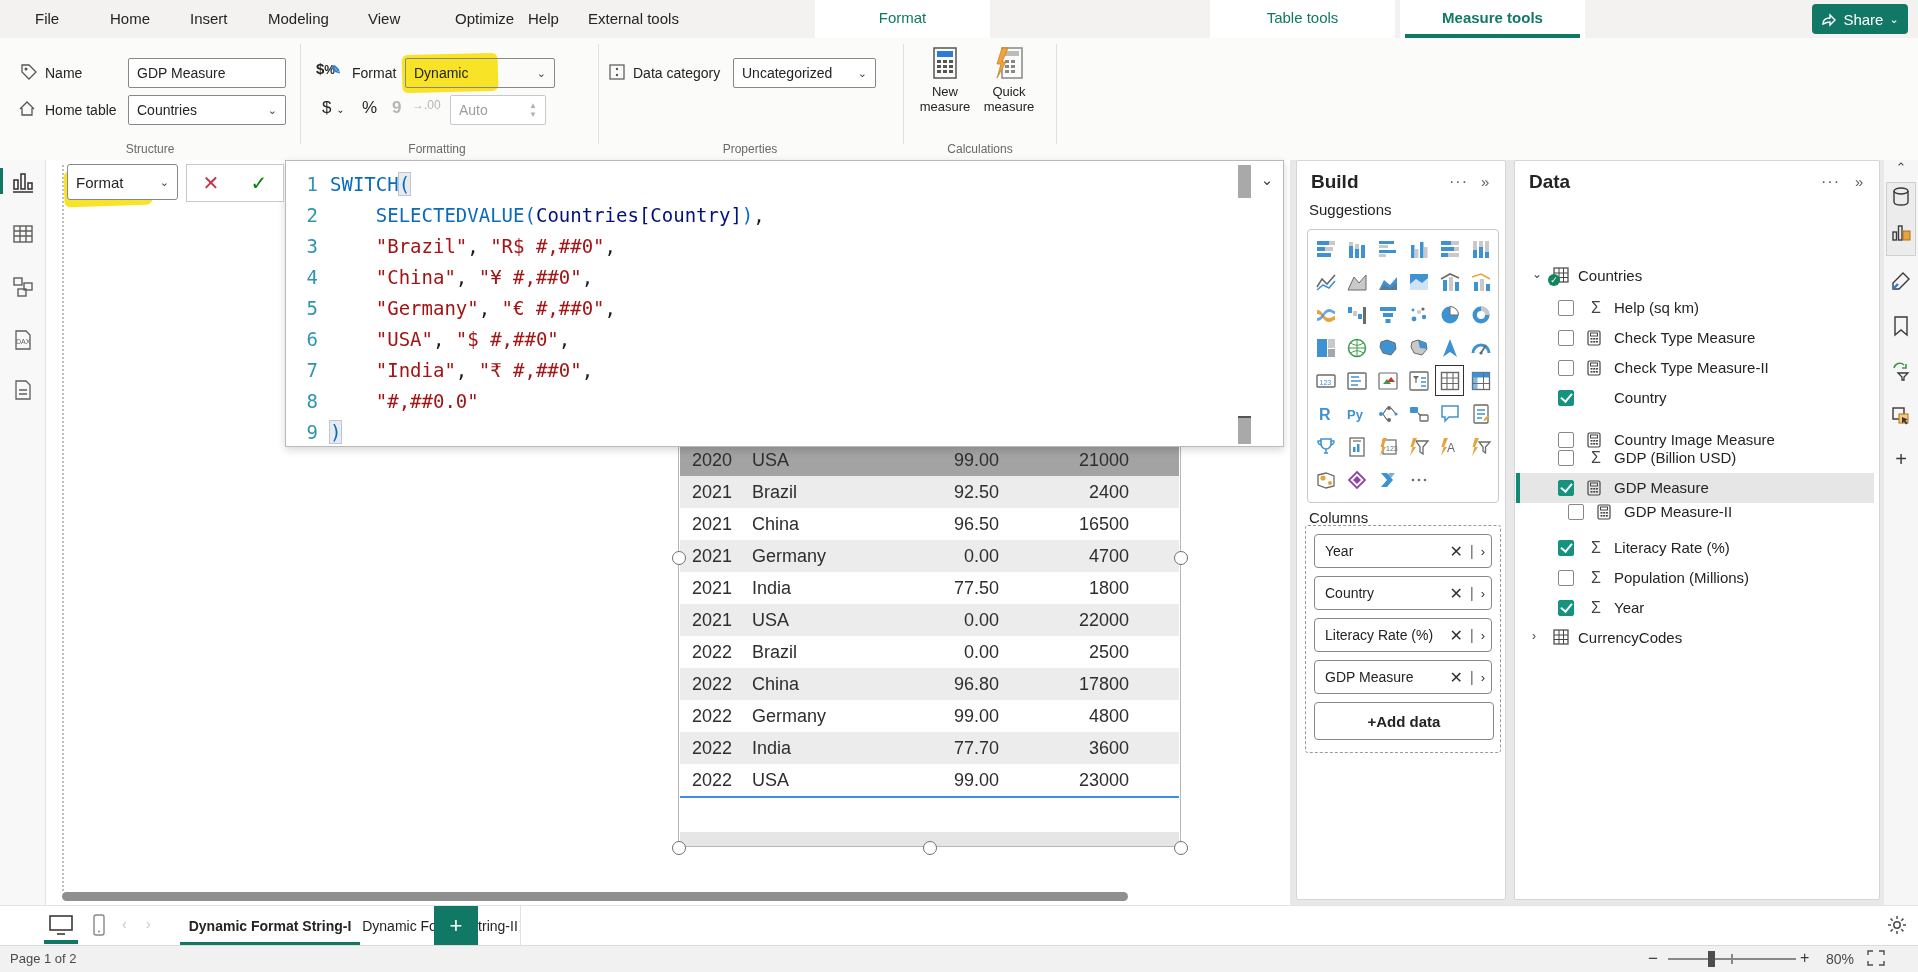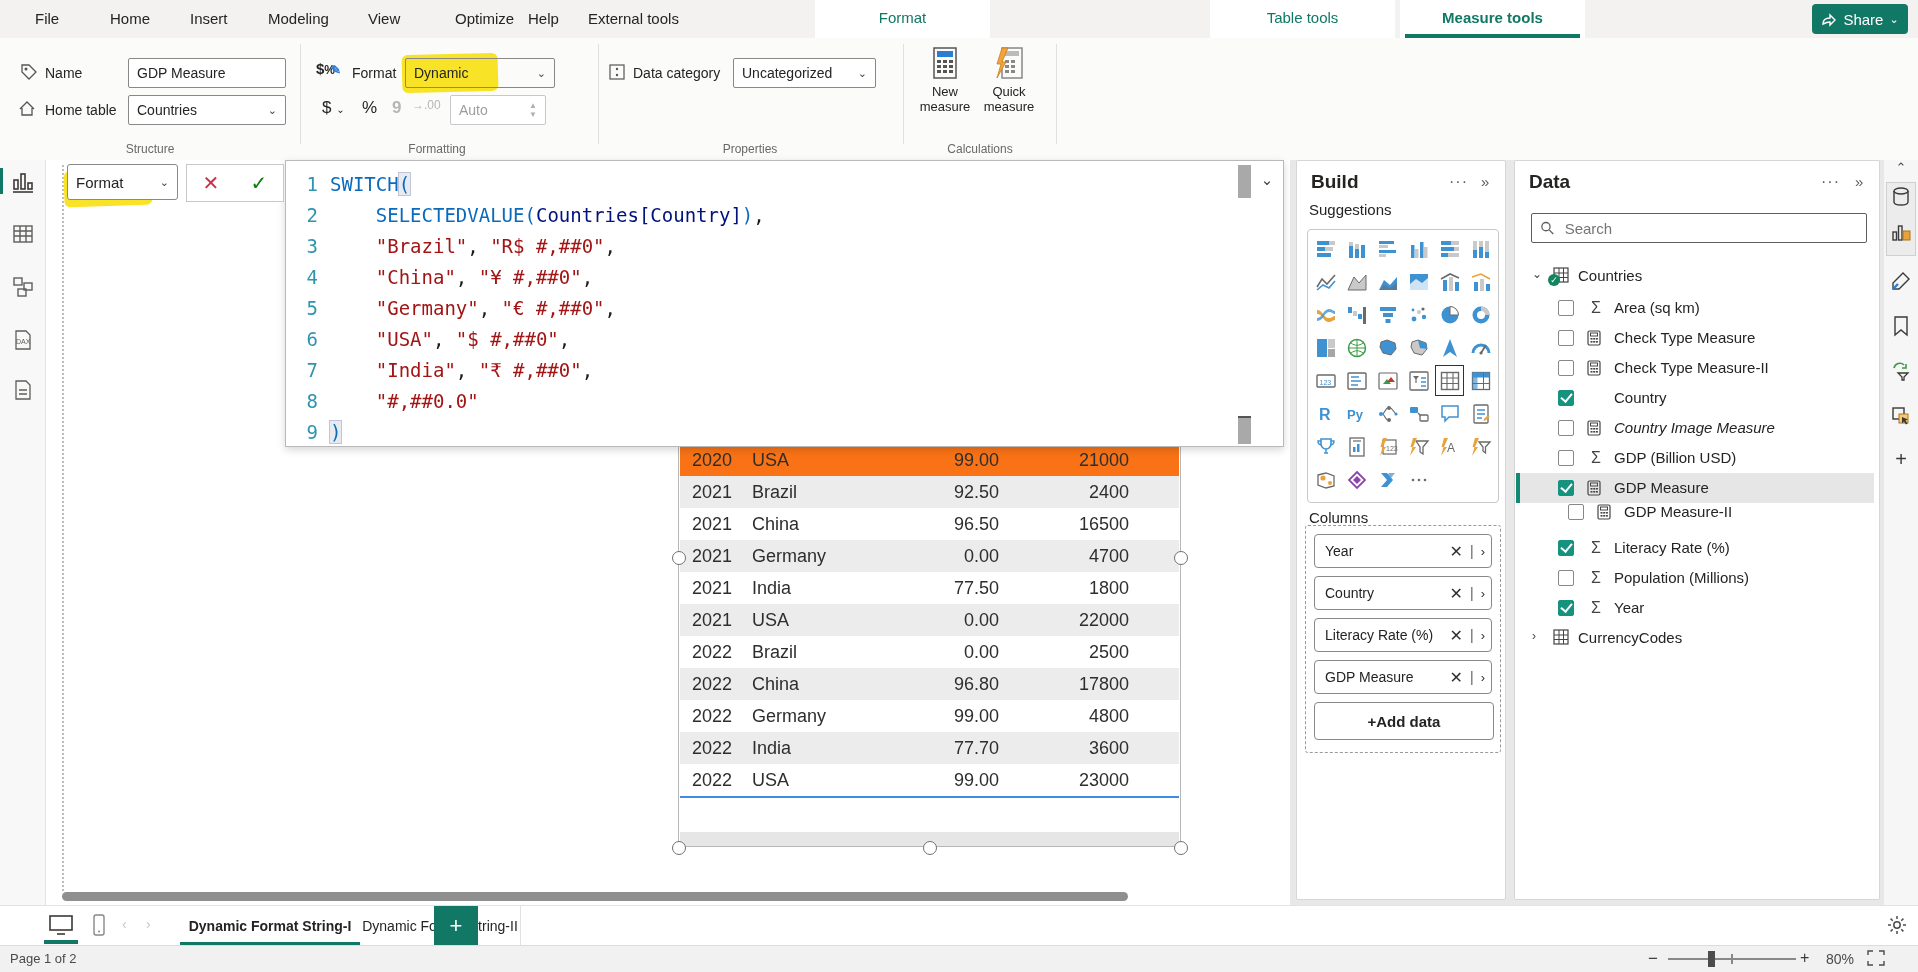--- a/index.html
+++ b/index.html
@@ -249,21 +249,21 @@
       <g stroke="#5f5e5c" stroke-width="1.3" fill="none">
         <path d="M5 3 h10 l4 4 v14 h-14 Z"></path>
         <path d="M8 12 h8 M8 16 h8"></path>
       </g>
     </svg>
 </div>
 
 <div id="dotline"></div>
 
 <div id="visual">
-    <div class="trow" style="top: 176px; background: #f97316;">
+    <div class="trow" style="top: 176px; background: #a3a3a3;">
       <span class="c-year">2020</span>
       <span class="c-country">USA</span>
       <span class="c-lit">99.00</span>
       <span class="c-gdp">21000</span>
     </div>
     <div class="trow" style="top: 208px; background: rgb(236, 236, 236);">
       <span class="c-year">2021</span>
       <span class="c-country">Brazil</span>
       <span class="c-lit">92.50</span>
       <span class="c-gdp">2400</span>
@@ -716,43 +716,36 @@
         <span class="gt">›</span>
       </div>
       <div id="add-data" style="top: 176px;">+Add data</div>
     </div>
 </div>
 
 <div class="pane" id="data-pane">
   <div class="pane-title">Data</div>
   <div class="pane-dots" style="left:306px">···</div>
   <div class="pane-collapse" style="left:340px">»</div>
-  <div id="search-box">
-    <svg width="16" height="16" viewBox="0 0 16 16">
-        <circle cx="6.5" cy="6.5" r="4.5" fill="none" stroke="#605e5c" stroke-width="1.4"></circle>
-        <path d="M10 10 L14.5 14.5" stroke="#605e5c" stroke-width="1.4"></path>
-      </svg>
-    <input placeholder="Search" style="">
-  </div>
   <div id="tree-host">
       <div class="field-row" style="top: 100px;">
         <span class="abs" style="left:16px;top:6px;font-size:12px;color:#444">⌄</span>
         <span class="abs" style="left:36px;top:5px">
           <svg width="18" height="18" viewBox="0 0 18 18">
             <rect x="2" y="2" width="14" height="14" fill="none" stroke="#444" stroke-width="1.2"></rect>
             <path d="M2 7 h14 M2 11.5 h14 M7 2 v14 M11.5 2 v14" stroke="#444" stroke-width="1"></path>
           </svg>
           <span class="abs" style="left:-4px;top:8px;width:12px;height:12px;border-radius:50%;background:#13845f;color:#fff;font-size:9px;line-height:12px;text-align:center">✓</span>
         </span>
         <span class="flabel" style="left:62px">Countries</span>
       </div>
       <div class="field-row" style="top: 132px;">
         <span class="cbox"></span>
         <span class="ficon">Σ</span>
-        <span class="flabel">Area (sq km)</span>
+        <span class="flabel">Help (sq km)</span>
       </div>
       <div class="field-row" style="top: 162px;">
         <span class="cbox"></span>
         <span class="ficon" style="top:7px">
           <svg width="16" height="16" viewBox="0 0 16 16">
             <rect x="2" y="1" width="12" height="14" rx="1.5" fill="none" stroke="#444" stroke-width="1.2"></rect>
             <rect x="4.5" y="3" width="7" height="3" fill="none" stroke="#444" stroke-width="1"></rect>
             <g fill="#444">
               <rect x="4.5" y="8" width="2" height="1.6"></rect>
               <rect x="7.2" y="8" width="2" height="1.6"></rect>
@@ -780,21 +773,21 @@
               <rect x="9.9" y="11" width="2" height="1.6"></rect>
             </g>
           </svg>
         </span>
         <span class="flabel">Check Type Measure-II</span>
       </div>
       <div class="field-row" style="top: 222px;">
         <span class="cbox on"></span>
         <span class="flabel">Country</span>
       </div>
-      <div class="field-row" style="top: 252px; font-style: italic;">
+      <div class="field-row" style="top: 264px;">
         <span class="cbox"></span>
         <span class="ficon" style="top:7px">
           <svg width="16" height="16" viewBox="0 0 16 16">
             <rect x="2" y="1" width="12" height="14" rx="1.5" fill="none" stroke="#444" stroke-width="1.2"></rect>
             <rect x="4.5" y="3" width="7" height="3" fill="none" stroke="#444" stroke-width="1"></rect>
             <g fill="#444">
               <rect x="4.5" y="8" width="2" height="1.6"></rect>
               <rect x="7.2" y="8" width="2" height="1.6"></rect>
               <rect x="9.9" y="8" width="2" height="1.6"></rect>
               <rect x="4.5" y="11" width="2" height="1.6"></rect>

